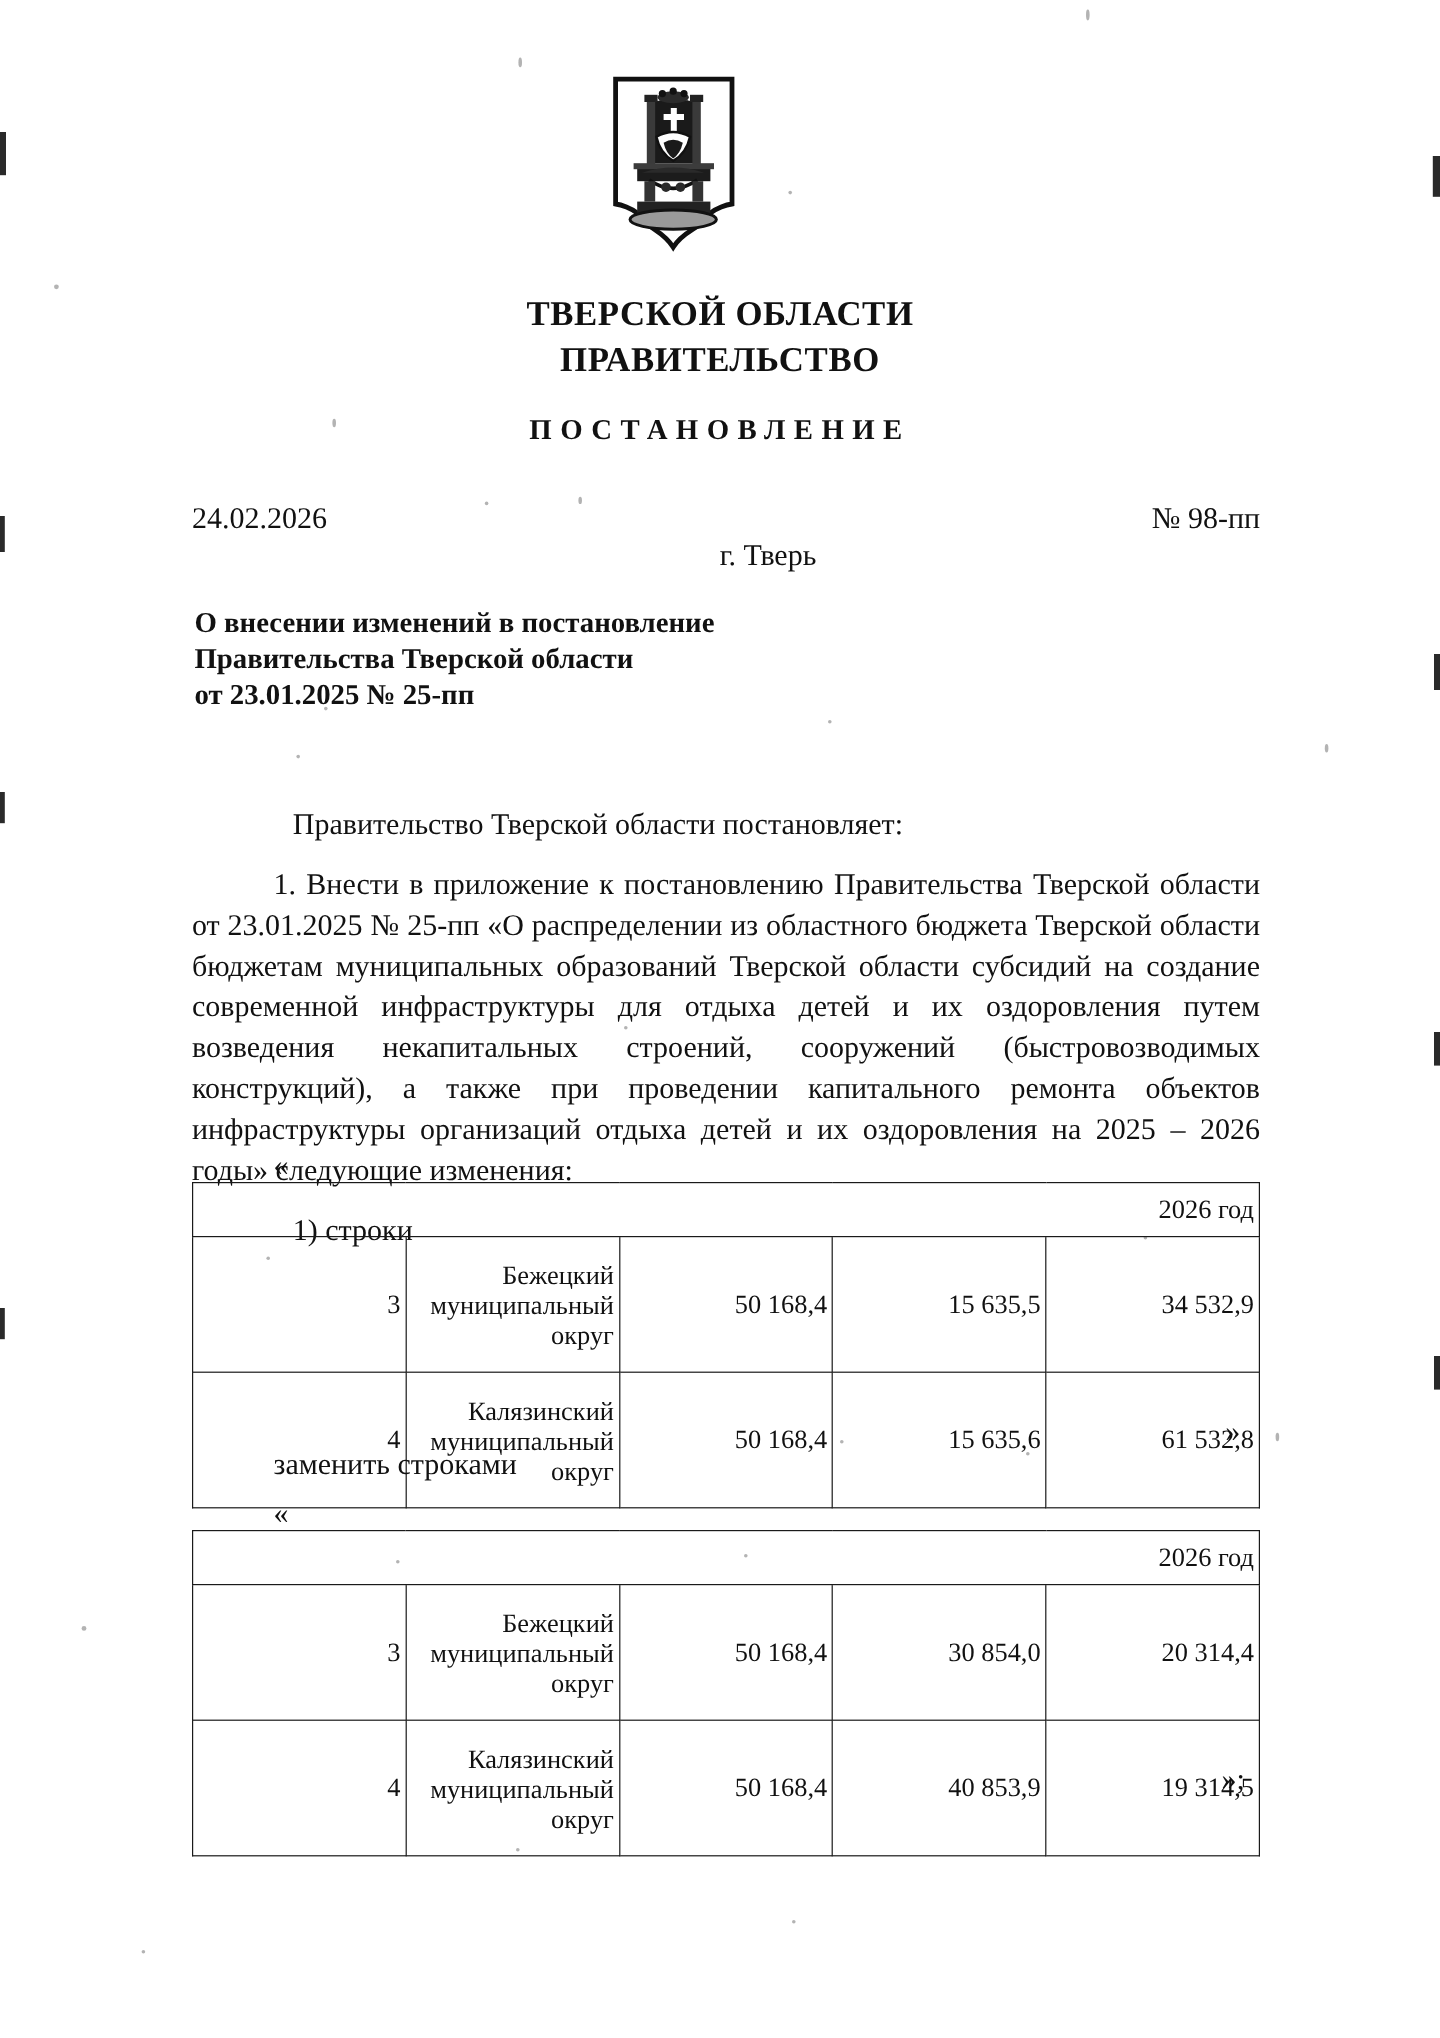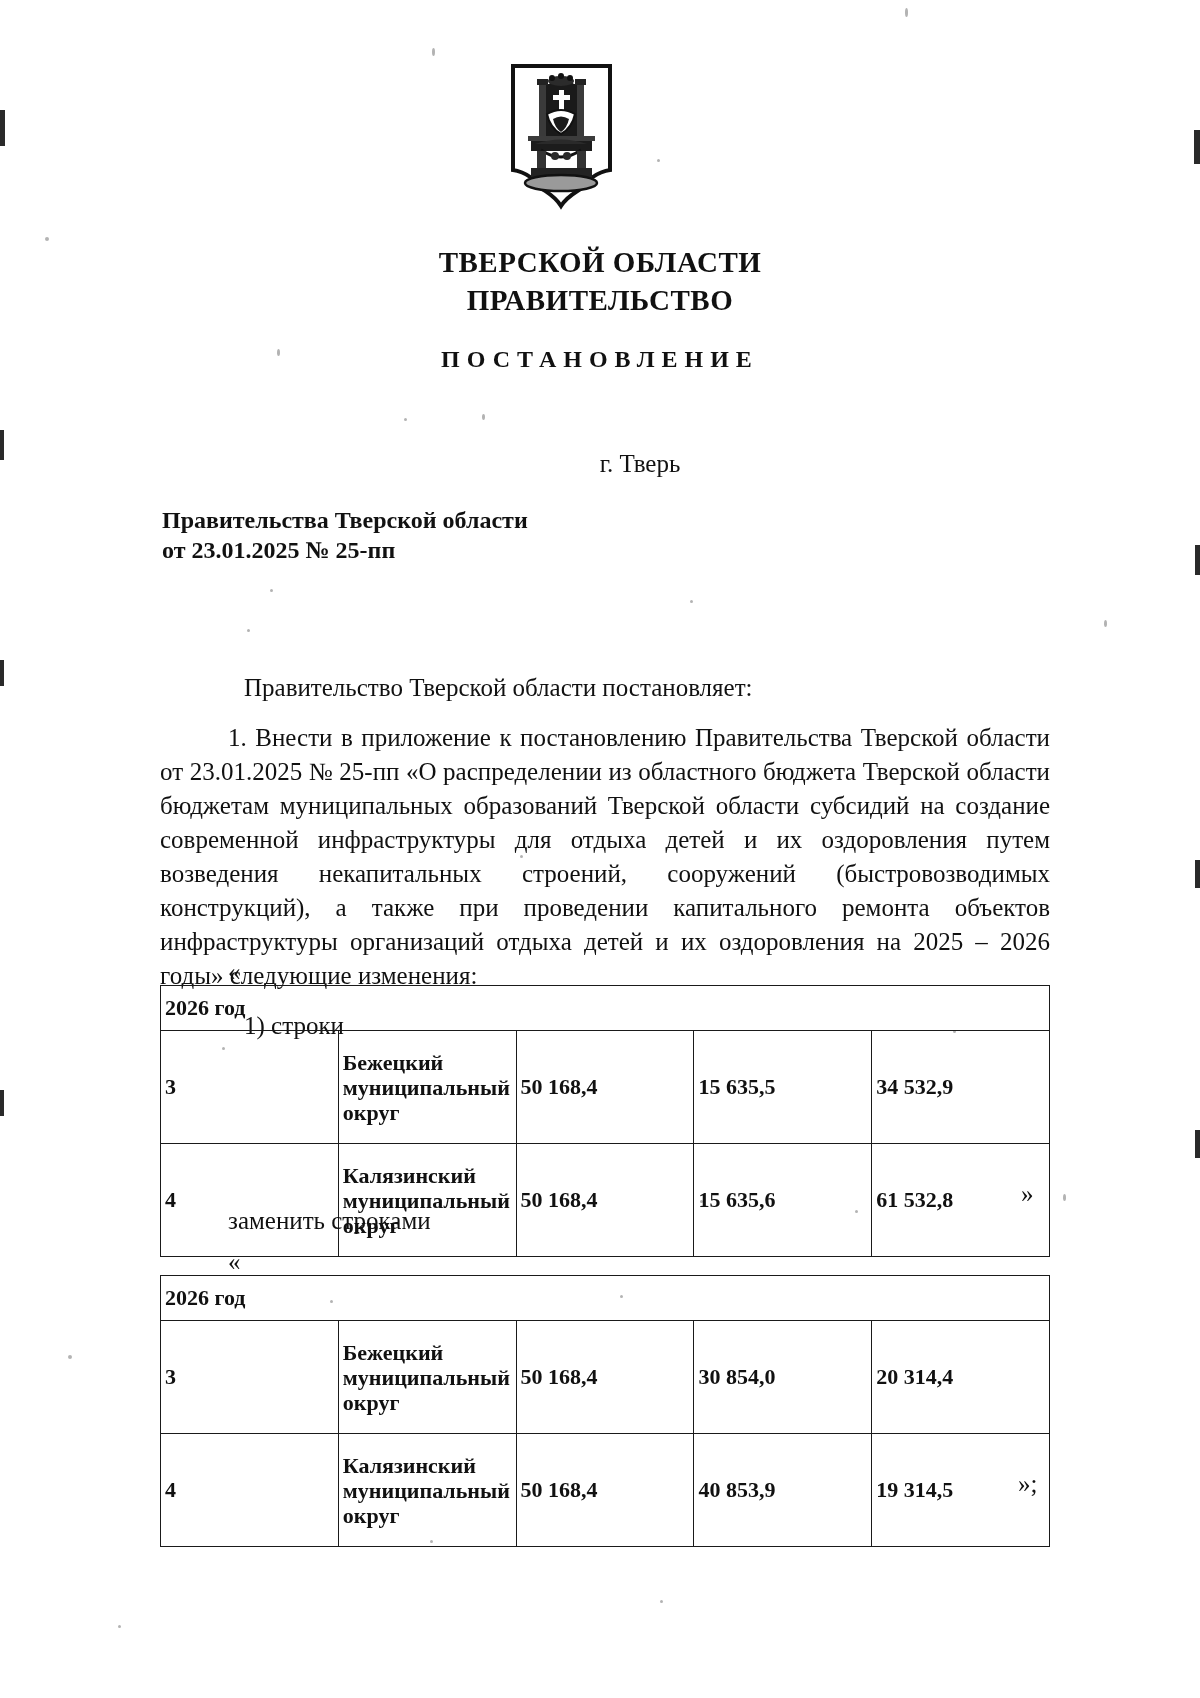--- a/index.html
+++ b/index.html
@@ -66,23 +66,23 @@
   
   .tbl{
     border-collapse:collapse;
     width:890px;
     table-layout:fixed;
     font-size:22px;
   }
   .tbl td,.tbl th{
     border:1.6px solid #1a1a1a;
     padding:3px 4px;
-    text-align:left;
+    text-align:right;
     vertical-align:middle;
-    font-weight:bold;
+    font-weight:normal;
   }
   .tbl .yr{height:38px;font-size:22px;}
   .tbl .c-no{width:52px;}
   .tbl .c-name{width:190px;line-height:25px;}
   .tbl .c-v{width:216px;}
   .trow td{height:106px;}
 
   .tblwrap{position:absolute;left:160px;}
 
   .mid-label{
@@ -171,23 +171,29 @@
     </svg>
   </div>
 
   <div class="gov-title">
     <div>ТВЕРСКОЙ ОБЛАСТИ</div>
     <div>ПРАВИТЕЛЬСТВО</div>
   </div>
 
   <div class="post-title">ПОСТАНОВЛЕНИЕ</div>
 
+  <div class="dateline">
+    <span class="date">24.02.2026</span>
+    <span class="num">№ 98-пп</span>
+    <div style="clear:both"></div>
+  </div>
   <div class="city">г. Тверь</div>
 
   <div class="doc-title">
+    <div>О внесении изменений в постановление</div>
     <div>Правительства Тверской области</div>
     <div>от 23.01.2025 № 25-пп</div>
   </div>
 
   <div class="body-text">
     <p class="lead p-indent">Правительство Тверской области постановляет:</p>
     <p class="item1 p-indent para-just">1. Внести в приложение к постановлению Правительства Тверской области от 23.01.2025 № 25-пп «О распределении из областного бюджета Тверской области бюджетам муниципальных образований Тверской области субсидий на создание современной инфраструктуры для отдыха детей и их оздоровления путем возведения некапитальных строений, сооружений (быстровозводимых конструкций), а также при проведении капитального ремонта объектов инфраструктуры организаций отдыха детей и их оздоровления на 2025 – 2026 годы» следующие изменения:</p>
     <p class="sub1">1) строки</p>
   </div>
 

